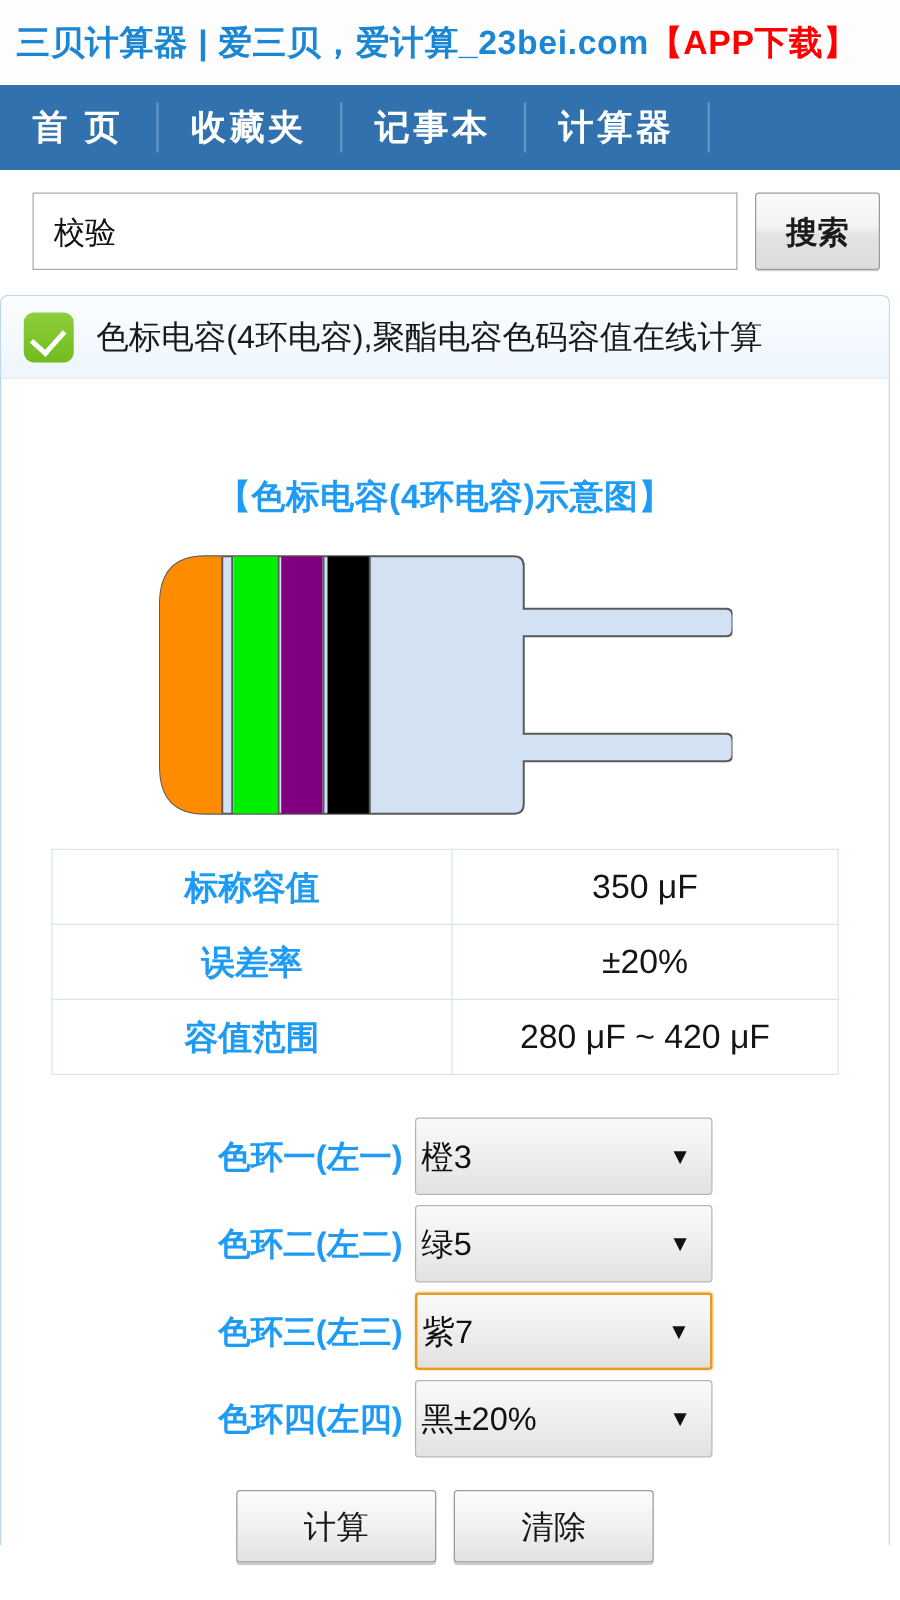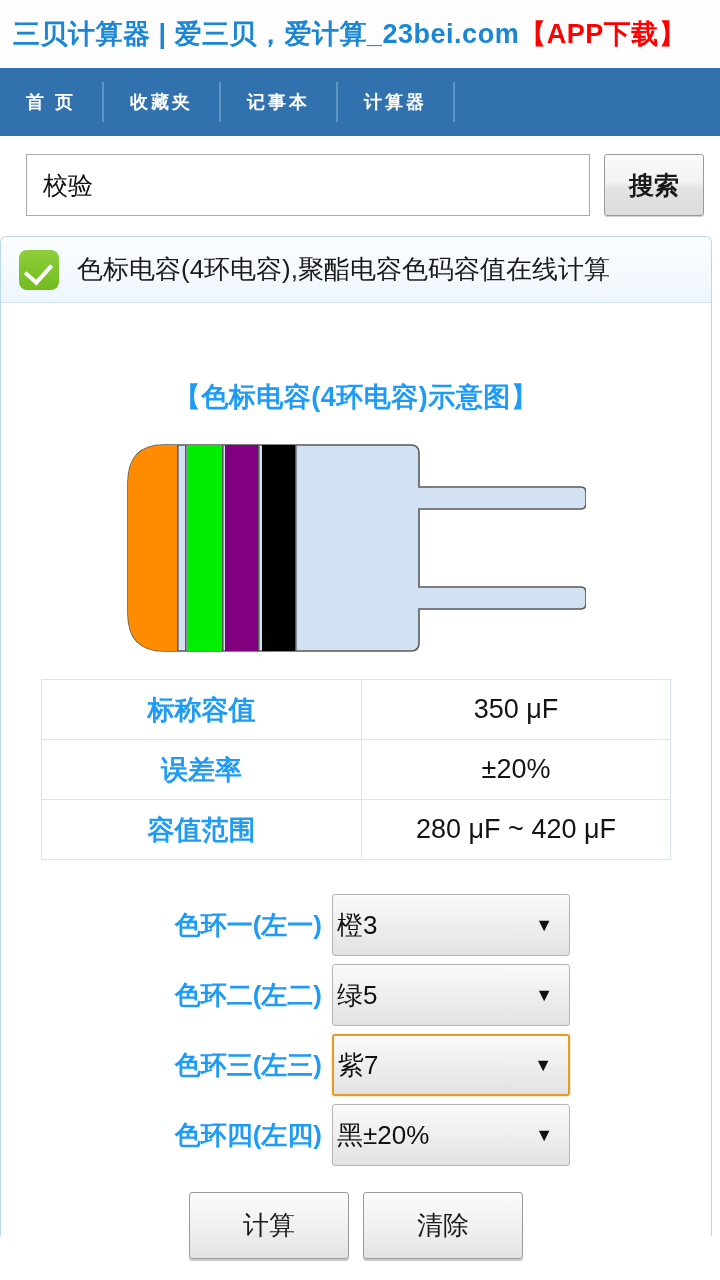--- a/index.html
+++ b/index.html
@@ -29,21 +29,21 @@
   
   .navbar {
     height: 68px;
     background: #3171ae;
     display: flex;
     align-items: center;
     padding-left: 18px;
   }
   .nav-item {
     color: #ffffff;
-    font-size: 18px;
+    font-size: 28px;
     font-weight: bold;
     padding: 0 26px;
     height: 40px;
     line-height: 40px;
     border-right: 2px solid #5f94c4;
     white-space: nowrap;
     letter-spacing: 3px;
   }
   .nav-item:first-child { padding-left: 8px; }
 
@@ -199,21 +199,21 @@
 
   
   .actions {
     display: flex;
     justify-content: center;
     gap: 14px;
     margin-top: 26px;
   }
   .act-btn {
     width: 160px;
-    height: 67px;
+    height: 58px;
     font-size: 26px;
     color: #1a1a1a;
     border: 1px solid #9a9a9a;
     border-radius: 3px;
     background: linear-gradient(to bottom, #fcfcfc 0%, #f1f1f1 50%, #e2e2e2 100%);
     box-shadow: 0 2px 0 rgba(0,0,0,.2);
     font-family: "Liberation Sans", sans-serif;
     cursor: pointer;
   }
 </style>

